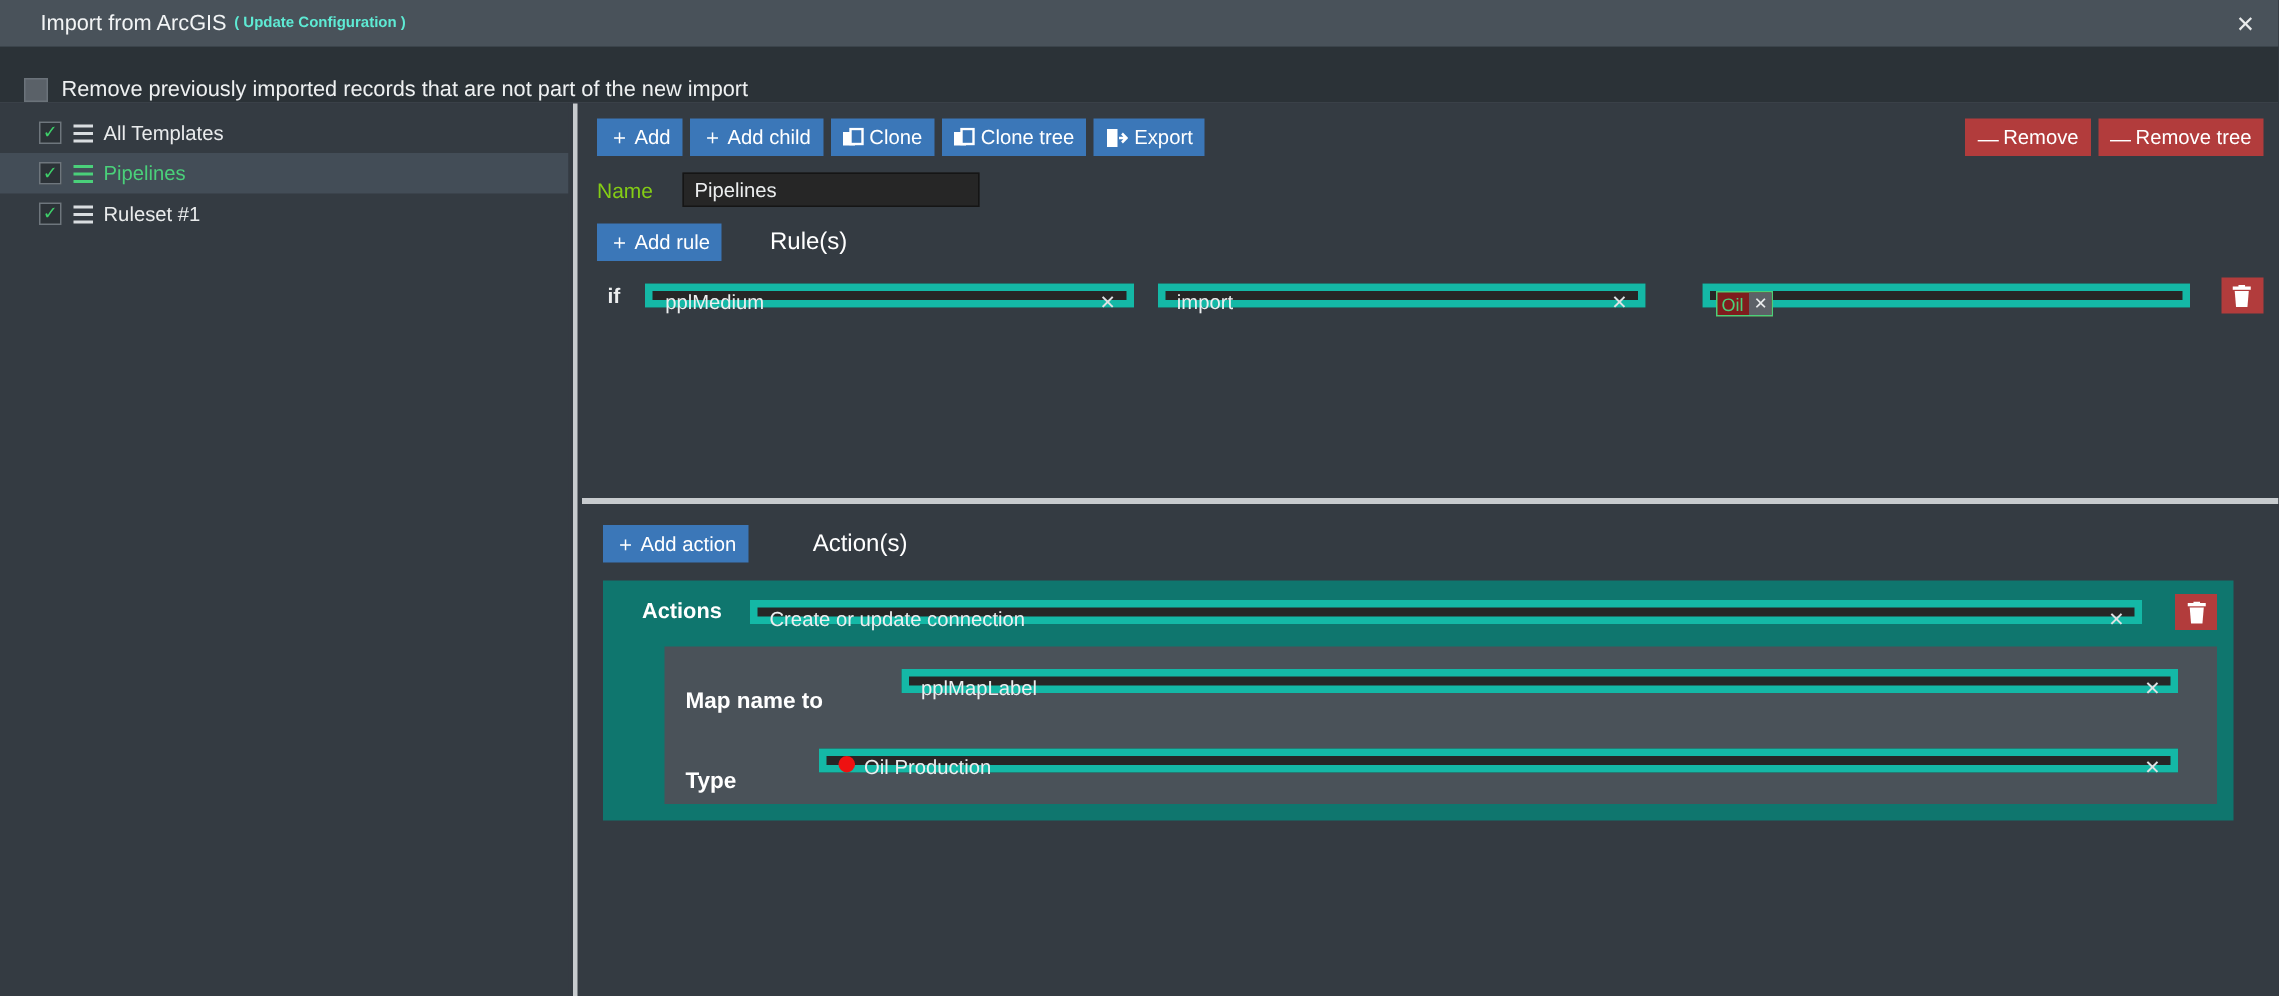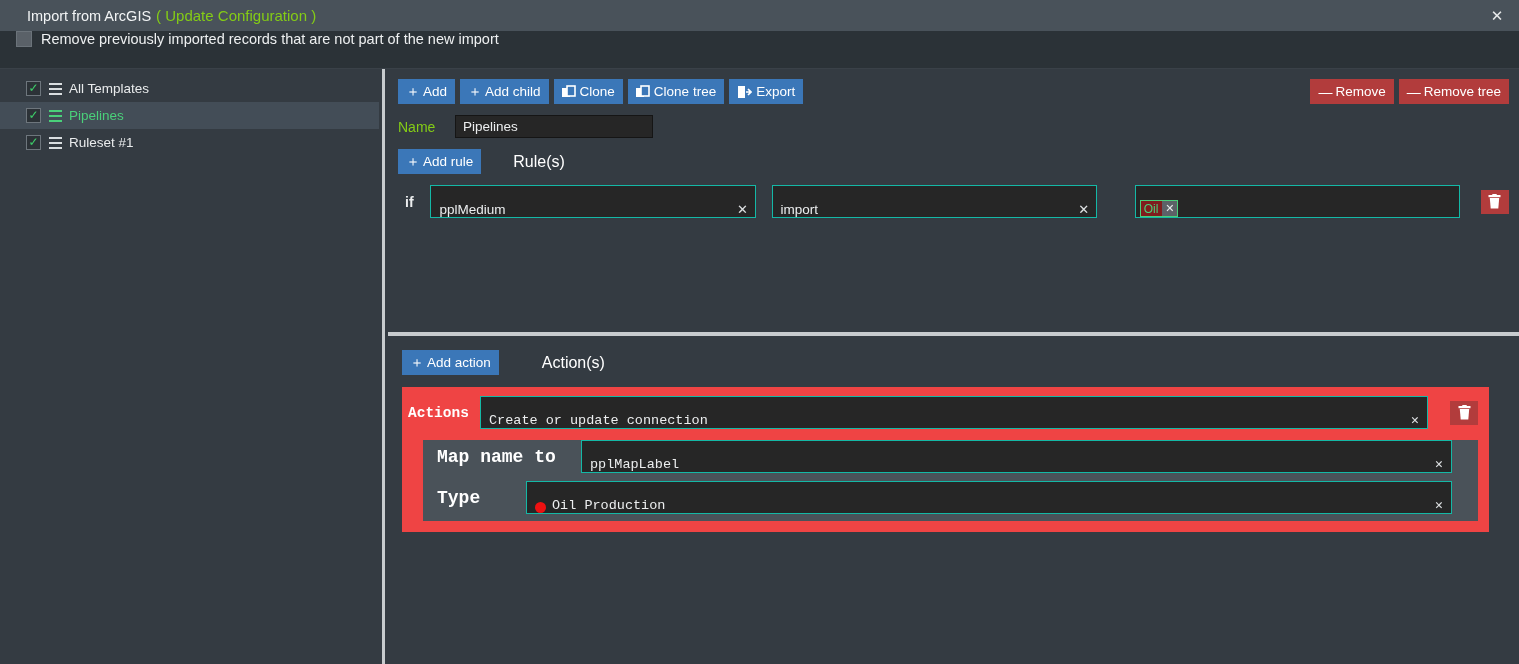--- a/index.html
+++ b/index.html
@@ -13,33 +13,33 @@
 
   
   .titlebar {
     height: 31px;
     background: #49525a;
     display: flex; align-items: center;
     padding: 0 10px 0 11px;
     position: relative;
   }
   .titlebar .t-main { font-size: 14.5px; color: #f2f4f5; margin-left: 16px; }
-  .titlebar .t-bold { font-size: 15px; color: #84cc16; font-weight: normal; margin-left: 5px; }
+  .titlebar .t-bold { font-size: 10px; color: #5eead4; font-weight: bold; margin-left: 5px; }
   .close-btn {
     position: absolute; right: 8px; top: 0;
     width: 28px; height: 31px;
     display: flex; align-items: center; justify-content: center;
     font-size: 15px; color: #e9ebec; cursor: pointer;
   }
 
   
   .topstrip {
     height: 38px;
     background: #2b3237;
-    display: flex; align-items: flex-start;
+    display: flex; align-items: flex-end;
     padding-left: 16px;
     border-bottom: 1px solid #3a4148;
   }
   .cbox {
     width: 16px; height: 16px;
     background: #5a6168;
     border: 1px solid #6b737a;
     margin-right: 9px;
     cursor: pointer;
   }
@@ -129,23 +129,23 @@
   }
   .name-field { width: 198px; }
 
   .addrule-row { display: flex; align-items: center; margin-top: 11px; }
   .section-title { font-size: 16px; font-weight: normal; color: #ffffff; margin-left: 27px; }
 
   .rule-row { display: flex; align-items: center; margin-top: 11px; }
   .rule-row .ifw { font-size: 14px; font-weight: bold; color: #eceeef; width: 33px; padding-left: 7px; }
   .sel-field {
     background: #262626;
-    border: 1px solid #14b8a6;
-    height: 33px;
-    display: flex; align-items: flex-end;
+    border: 5px solid #14b8a6;
+    height: 16px;
+    display: flex; align-items: flex-start;
     padding: 0 0 0 8px;
     color: #eceeef;
     font-size: 13.5px;
     position: relative;
     cursor: text;
   }
   .sel-field .clear {
     margin-left: auto;
     width: 24px; text-align: center;
     color: #dfe2e4; font-size: 13px;
@@ -180,45 +180,44 @@
     display: flex; align-items: center; justify-content: center;
     margin-left: 21px;
     cursor: pointer;
   }
 
   .hsplit { height: 4px; background: #c7cbce; margin-top: 8px; }
 
   .actions-pane { flex: 1 1 auto; padding: 12px 10px 0 14px; }
 
   .card {
-    background: #ef4444;
+    background: #0f766e;
     margin-top: 12px;
     width: 1087px;
-    padding: 9px 11px 11px 6px;
-    font-family: Liberation Mono, monospace;
+    padding: 9px 11px 11px 26px;
   }
   .card-row1 { display: flex; align-items: center; }
   .card-row1 .lbl { font-size: 14.5px; font-weight: bold; color: #ffffff; width: 72px; }
   .actions-field { flex: 1 1 auto; }
   .card .trash2 {
     background: #b23c3c;
     width: 28px; height: 24px;
     display: flex; align-items: center; justify-content: center;
     margin-left: 22px;
     cursor: pointer;
   }
 
   .inner {
     background: #4a5259;
     margin: 11px 0 0 15px;
     padding: 0 0 7px 0;
   }
   .inner-row { display: flex; align-items: center; margin-bottom: 8px; }
   .inner-row:last-child { margin-bottom: 0; }
-  .inner-row .lbl { font-size: 18px; font-weight: bold; color: #ffffff; width: 158px; padding-left: 14px; }
+  .inner-row .lbl { font-size: 15px; font-weight: bold; color: #ffffff; width: 158px; padding-left: 14px; margin-top: 28px; }
   .inner-row .lbl.w2 { width: 103px; }
   .inner-row .fieldbox { flex: 1 1 auto; margin-right: 26px; }
   .dot { width: 11px; height: 11px; border-radius: 50%; background: #ee1111; display: inline-block; margin-right: 6px; }
 </style>
 </head>
 <body>
 
 <div class="titlebar">
   <span class="t-main">Import from ArcGIS</span>
   <span class="t-bold">( Update Configuration )</span>

